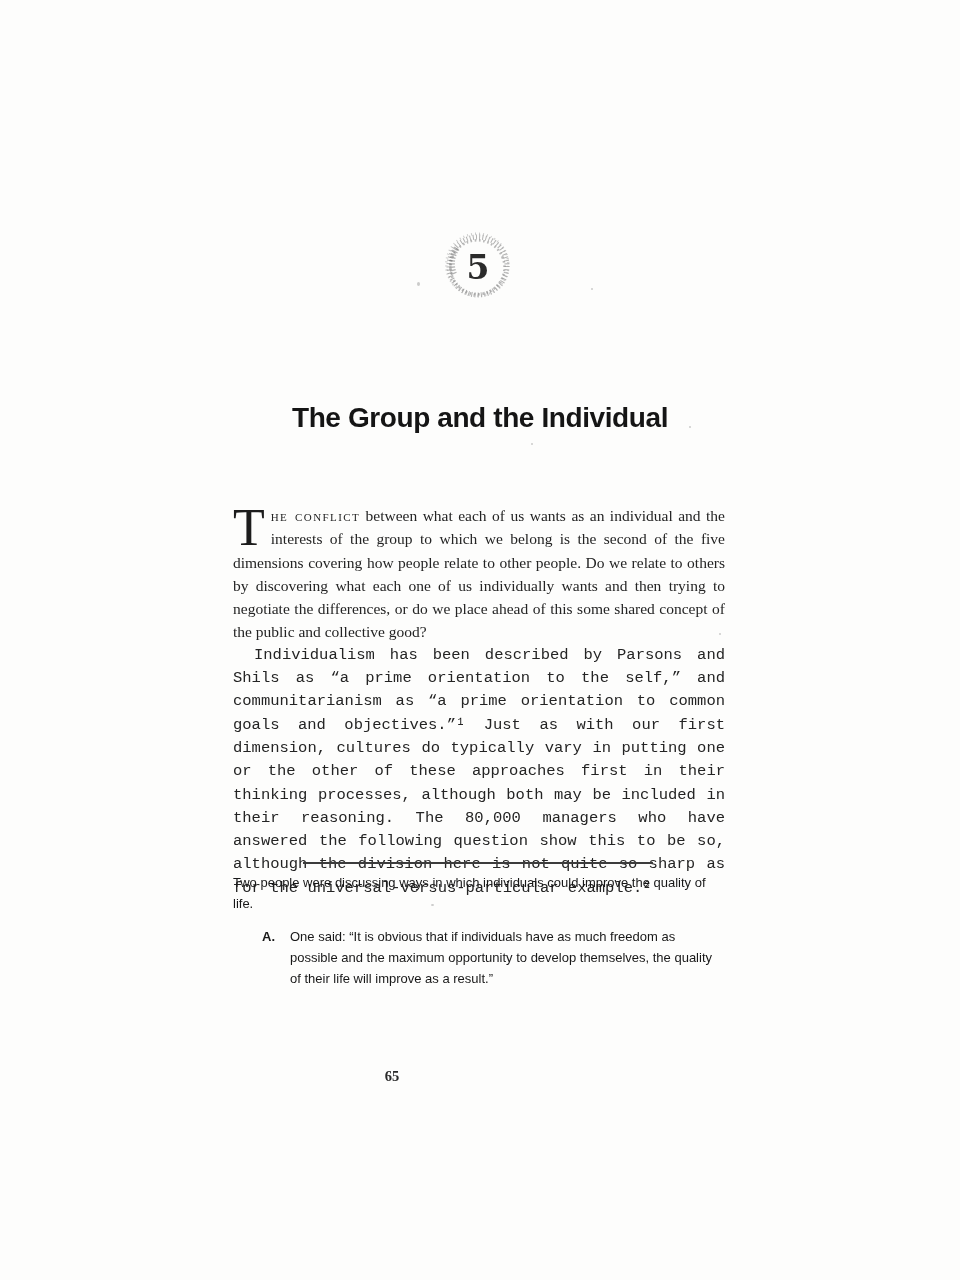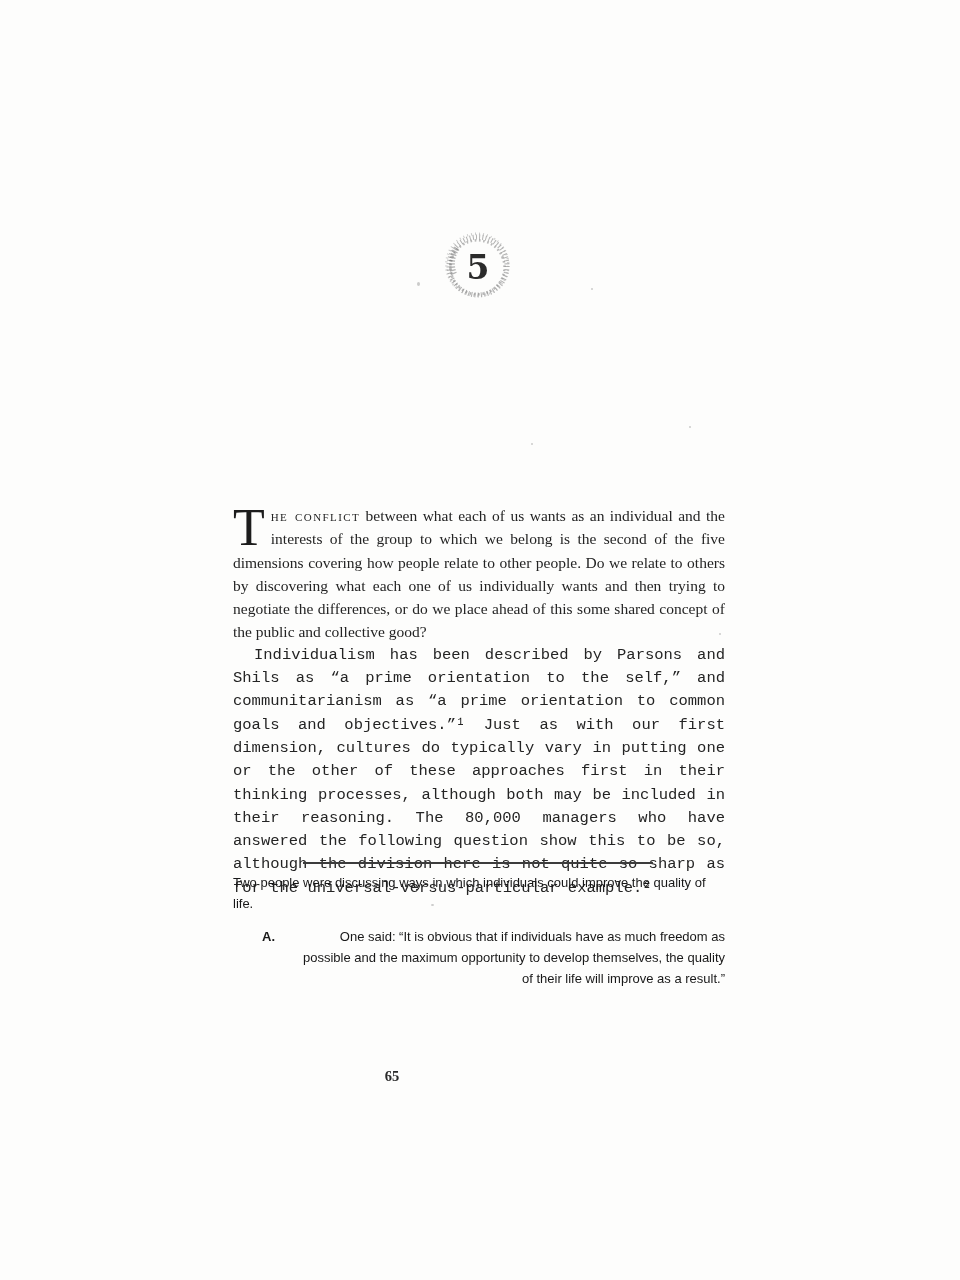--- a/index.html
+++ b/index.html
@@ -90,21 +90,21 @@
     top: 872px;
     width: 492px;
     font-family: "Liberation Sans", sans-serif;
     font-size: 13px;
     line-height: 21px;
     color: #181818;
   }
   .exercise-intro { margin: 0 0 12px 0; }
   .exercise-item { display: flex; margin-left: 29px; }
   .item-label { font-weight: bold; width: 28px; flex: none; }
-  .item-text { flex: 1; text-align: right; }
+  .item-text { flex: 1; }
 
   
   .page-number {
     position: absolute;
     left: 0;
     top: 1068px;
     width: 784px;
     text-align: center;
     font-weight: bold;
     font-size: 14.5px;
@@ -127,20 +127,21 @@
   <div class="chapter-badge">
     <svg width="72" height="72" viewBox="0 0 72 72">
       <circle cx="36" cy="36" r="29" fill="none" stroke="#9a9a9a" stroke-width="5" stroke-dasharray="1 2.2" opacity="0.75"></circle>
       <circle cx="35" cy="35" r="31" fill="none" stroke="#ababab" stroke-width="2.5" stroke-dasharray="1 3" opacity="0.6" transform="rotate(14 36 36)"></circle>
       <circle cx="35" cy="37" r="27" fill="none" stroke="#8a8a8a" stroke-width="2.5" stroke-dasharray="1.6 2.6" opacity="0.6" transform="rotate(-22 36 36)"></circle>
       <path d="M 12 44 A 26 26 0 0 1 16 17" fill="none" stroke="#777777" stroke-width="6" stroke-dasharray="1.4 1.8" opacity="0.55"></path>
     </svg>
     <div class="chapter-number">5</div>
   </div>
 
+  <div class="chapter-title">The Group and the Individual</div>
 
   <div class="body-block">
     <p>
       <span class="dropcap">T</span>
       <span class="smallcaps">he conflict</span>
       <span> between what each of us wants as an individual and the interests of the group to which we belong is the second of the five dimensions covering how people relate to other people. Do we relate to others by discovering what each one of us individually wants and then trying to negotiate the differences, or do we place ahead of this some shared concept of the public and collective good?</span>
     </p>
     <p class="para-indent">Individualism has been described by Parsons and Shils as “a prime orientation to the self,” and communitarianism as “a prime orientation to common goals and objectives.”¹ Just as with our first dimension, cul­tures do typically vary in putting one or the other of these approaches first in their thinking processes, although both may be included in their reasoning. The 80,000 managers who have answered the follow­ing question show this to be so, although the division here is not quite so sharp as for the universal-versus-particular example.²</p>
   </div>
 

